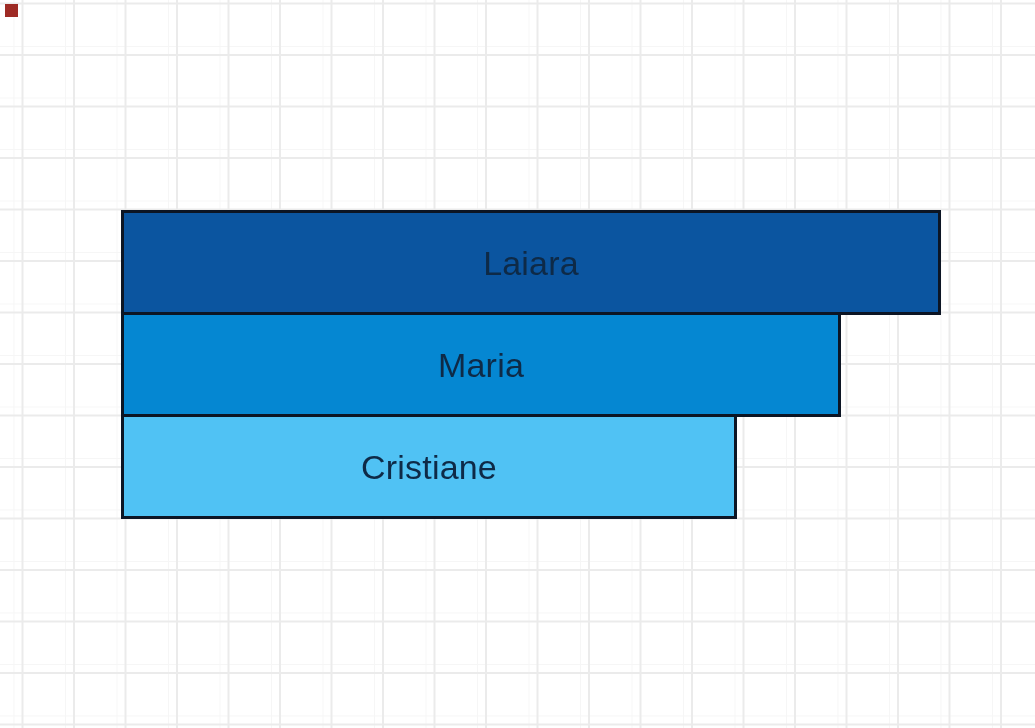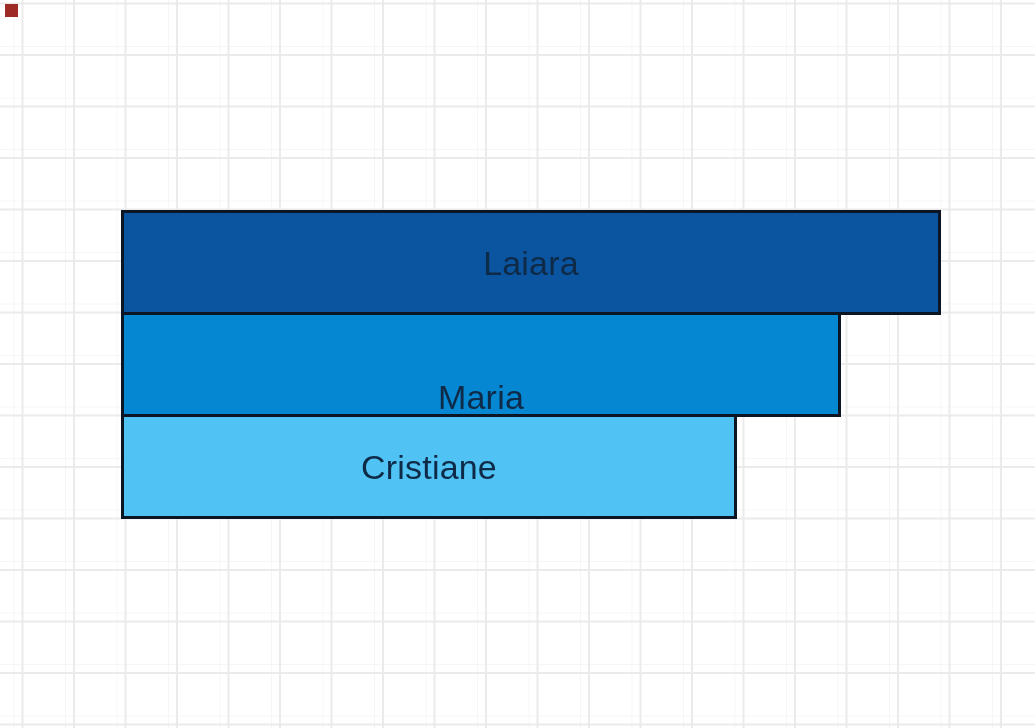--- a/index.html
+++ b/index.html
@@ -64,21 +64,21 @@
 <div class="canvas">
 
   <div class="corner-marker" style="background: rgb(158, 43, 37);"></div>
 
   <div class="funnel">
 
     <div class="bar" style="left: 121px; top: 210px; width: 820px; height: 105px; background: rgb(11, 85, 160);">
       <span class="bar-label" style="color: rgb(14, 42, 71);">Laiara</span>
     </div>
 
-    <div class="bar" style="left: 121px; top: 312px; width: 720px; height: 105px; background: rgb(5, 135, 210); align-items: flex-end;">
+    <div class="bar" style="left: 121px; top: 312px; width: 720px; height: 105px; background: rgb(5, 135, 210);">
       <span class="bar-label" style="color: rgb(14, 42, 71);">Maria</span>
     </div>
 
     <div class="bar" style="left: 121px; top: 414px; width: 616px; height: 105px; background: rgb(80, 194, 244);">
       <span class="bar-label" style="color: rgb(14, 42, 71);">Cristiane</span>
     </div>
 
 
   </div>
 </div>

